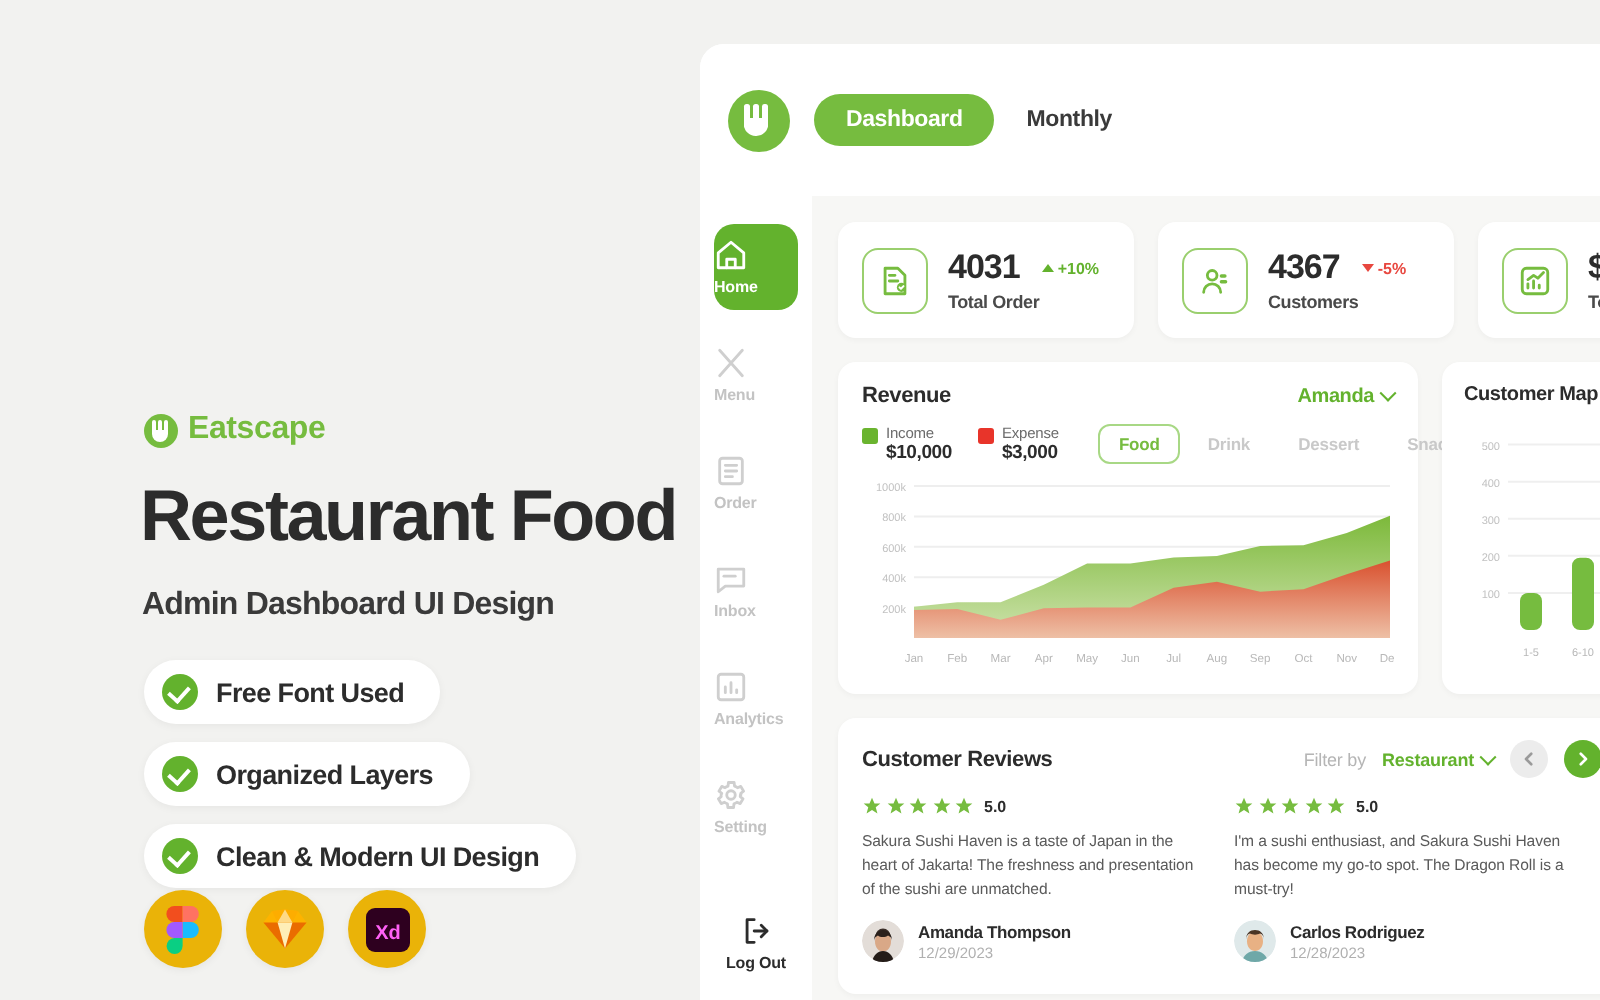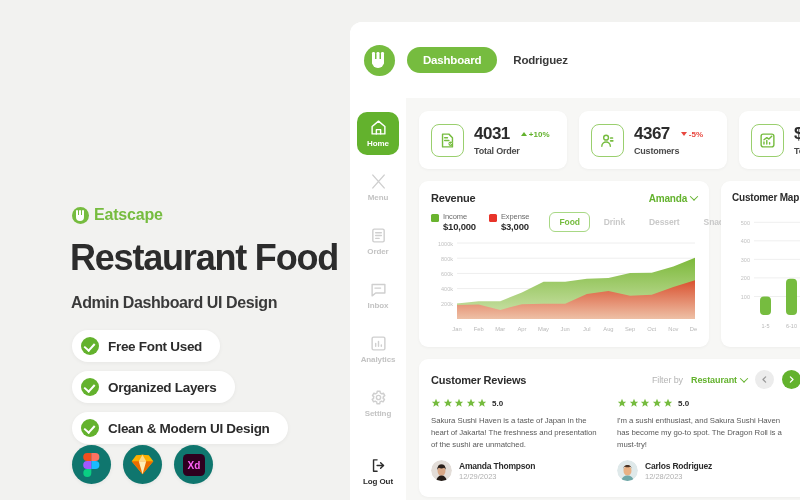--- a/index.html
+++ b/index.html
@@ -70,21 +70,21 @@
   .feature-text {
     font-size: 13.5px; font-weight: bold; color: #2c2c2c;
     letter-spacing: -0.3px; white-space: nowrap;
   }
   #tool-icons {
     position: absolute; left: 72px; top: 445px;
     display: flex; gap: 12px;
   }
   .tool-icon {
     width: 39px; height: 39px; border-radius: 50%;
-    background: #0f766e; display: flex; align-items: center;
+    background: #eab308; display: flex; align-items: center;
     justify-content: center;
     box-shadow: 0 1px 4px rgba(0,0,0,0.06);
   }
 
   
   #dashboard {
     position: absolute; left: 350px; top: 22px;
     width: 450px; height: 478px;
     background: #fff;
     border-radius: 12px 0 0 0;
@@ -128,21 +128,21 @@
   }
 
   
   #sidebar {
     position: absolute; left: 0; top: 0; width: 56px; height: 402px;
     background: #fff; padding-top: 14px;
     display: flex; flex-direction: column; align-items: center;
   }
   .nav-item {
     width: 42px; display: flex; flex-direction: column;
-    align-items: center; gap: 3px; padding: 7px 0;
+    gap: 3px; padding: 7px 0;
     border-radius: 10px; margin-bottom: 11px; cursor: pointer;
   }
   .nav-item.active { background: #63b22d; }
   .nav-label {
     font-size: 8px; font-weight: bold; color: #c3c3c3;
     letter-spacing: -0.1px;
   }
   .nav-item.active .nav-label { color: #fff; }
   .nav-icon { width: 17px; height: 17px; display: block; }
   #logout-item {
@@ -357,21 +357,21 @@
     </div>
   </div>
 </div>
 
 <div id="dashboard">
 
   <div id="topbar">
     <span id="dash-logo"></span>
     <div id="nav-tabs">
       <button id="tab-dashboard">Dashboard</button>
-      <button id="tab-employee">Rodriguez</button>
+      <button id="tab-employee">Monthly</button>
     </div>
   </div>
 
   <div id="content-area">
 
     <nav id="sidebar">
       <div class="nav-item active">
         <svg class="nav-icon" viewBox="0 0 24 24" fill="none" stroke="#ffffff" stroke-width="2" stroke-linecap="round" stroke-linejoin="round">
           <path d="M3 10.5L12 3l9 7.5V21H3z"></path>
             <path d="M9 21v-6h6v6"></path>

